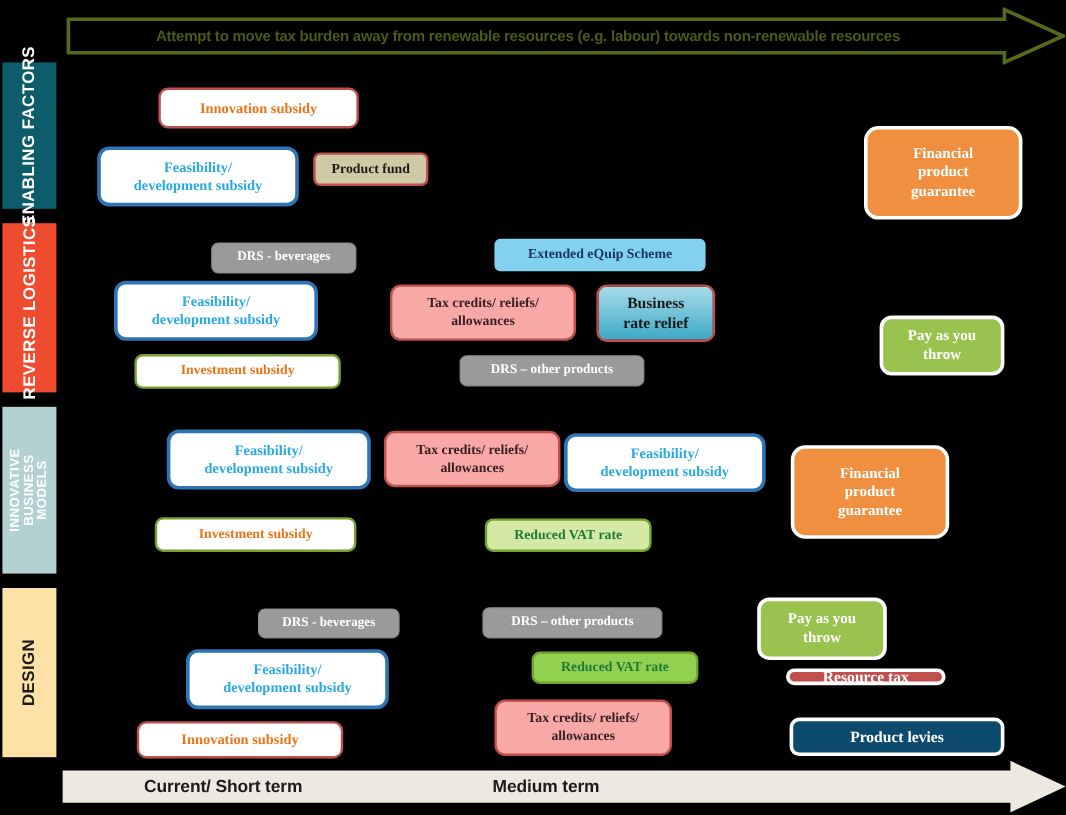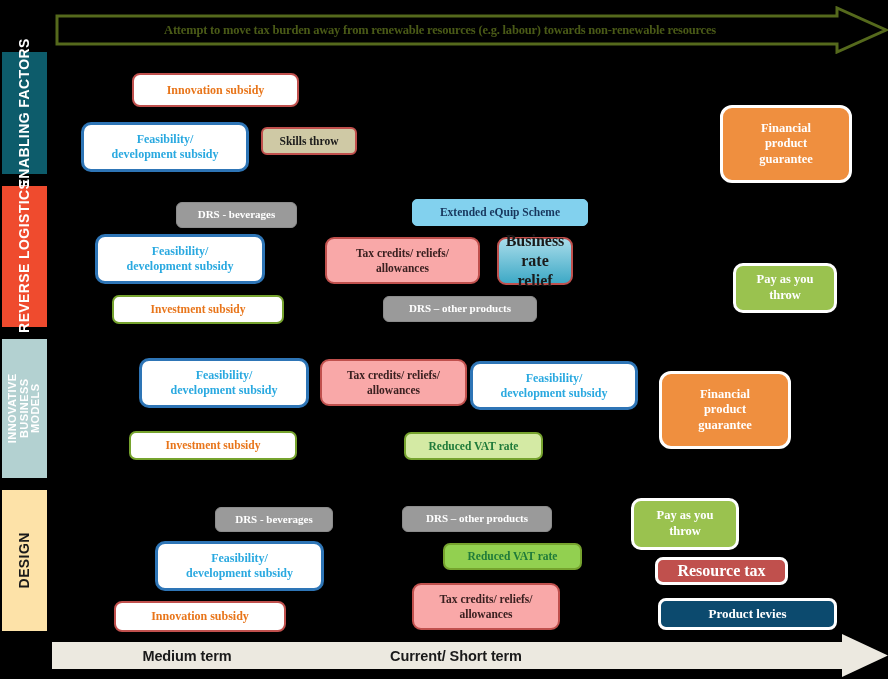--- a/index.html
+++ b/index.html
@@ -19,21 +19,20 @@
     overflow: hidden;
   }
 
   
   .header-arrow {
     position: absolute;
     left: 55px;
     top: 6px;
     width: 787px;
     height: 48px;
-    font-family: Liberation Serif, serif;
   }
   .header-arrow svg { display: block; }
   .header-arrow-label {
     position: absolute;
     left: 0;
     top: 0;
     width: 770px;
     height: 48px;
     display: flex;
     align-items: center;
@@ -136,50 +135,50 @@
         <div class="band-text" style="color: rgb(255, 255, 255); font-size: 11px; width: 133px; white-space: normal;">INNOVATIVE BUSINESS MODELS</div>
       </div>
       <div class="band" style="top: 490px; height: 141px; background: rgb(253, 226, 168);">
         <div class="band-text" style="color: rgb(26, 26, 26);">DESIGN</div>
       </div>
     </div>
 
   <div id="boxes-host">
       <div class="box" style="left: 132px; top: 73px; width: 167px; height: 34px; background: rgb(255, 255, 255); border: 2px solid rgb(192, 80, 77); border-radius: 8px; color: rgb(232, 117, 26); font-size: 12px;">Innovation subsidy</div>
       <div class="box" style="left: 81px; top: 122px; width: 168px; height: 50px; background: rgb(255, 255, 255); border: 3px solid rgb(46, 117, 182); border-radius: 10px; color: rgb(42, 169, 224); font-size: 12px;">Feasibility/<br>development subsidy</div>
-      <div class="box" style="left: 261px; top: 127px; width: 96px; height: 28px; background: rgb(207, 201, 165); border: 2px solid rgb(192, 80, 77); border-radius: 6px; color: rgb(26, 26, 26); font-size: 11.5px;">Skills throw</div>
+      <div class="box" style="left: 261px; top: 127px; width: 96px; height: 28px; background: rgb(207, 201, 165); border: 2px solid rgb(192, 80, 77); border-radius: 6px; color: rgb(26, 26, 26); font-size: 11.5px;">Product fund</div>
       <div class="box" style="left: 720px; top: 105px; width: 132px; height: 78px; background: rgb(239, 143, 63); border: 3px solid rgb(255, 255, 255); border-radius: 12px; color: rgb(255, 255, 255); font-size: 12.5px;">Financial<br>product<br>guarantee</div>
       <div class="box" style="left: 176px; top: 202px; width: 121px; height: 26px; background: rgb(154, 154, 154); border: 1px solid rgb(140, 140, 140); border-radius: 6px; color: rgb(255, 255, 255); font-size: 11px;">DRS - beverages</div>
       <div class="box" style="left: 412px; top: 199px; width: 176px; height: 27px; background: rgb(130, 209, 238); border: 1px solid rgb(130, 209, 238); border-radius: 5px; color: rgb(23, 54, 93); font-size: 11.5px;">Extended eQuip Scheme</div>
       <div class="box" style="left: 95px; top: 234px; width: 170px; height: 50px; background: rgb(255, 255, 255); border: 3px solid rgb(46, 117, 182); border-radius: 10px; color: rgb(42, 169, 224); font-size: 12px;">Feasibility/<br>development subsidy</div>
       <div class="box" style="left: 325px; top: 237px; width: 155px; height: 47px; background: rgb(249, 168, 168); border: 2px solid rgb(192, 80, 77); border-radius: 9px; color: rgb(58, 32, 32); font-size: 11.5px;">Tax credits/ reliefs/<br>allowances</div>
-      <div class="box" style="left: 497px; top: 237px; width: 76px; height: 48px; background: linear-gradient(rgb(168, 220, 234) 0%, rgb(62, 169, 198) 100%); border: 2px solid rgb(192, 80, 77); border-radius: 9px; color: rgb(26, 26, 26); font-size: 16px;">Business<br>rate relief</div>
+      <div class="box" style="left: 497px; top: 237px; width: 99px; height: 48px; background: linear-gradient(rgb(168, 220, 234) 0%, rgb(62, 169, 198) 100%); border: 2px solid rgb(192, 80, 77); border-radius: 9px; color: rgb(26, 26, 26); font-size: 13px;">Business<br>rate relief</div>
       <div class="box" style="left: 112px; top: 295px; width: 172px; height: 29px; background: rgb(255, 255, 255); border: 2px solid rgb(118, 163, 46); border-radius: 7px; color: rgb(232, 117, 26); font-size: 11.5px;">Investment subsidy</div>
       <div class="box" style="left: 383px; top: 296px; width: 154px; height: 26px; background: rgb(154, 154, 154); border: 1px solid rgb(140, 140, 140); border-radius: 6px; color: rgb(255, 255, 255); font-size: 11px;">DRS – other products</div>
       <div class="box" style="left: 733px; top: 263px; width: 104px; height: 50px; background: rgb(154, 194, 79); border: 3px solid rgb(255, 255, 255); border-radius: 10px; color: rgb(255, 255, 255); font-size: 12.5px;">Pay as you<br>throw</div>
       <div class="box" style="left: 139px; top: 358px; width: 170px; height: 50px; background: rgb(255, 255, 255); border: 3px solid rgb(46, 117, 182); border-radius: 10px; color: rgb(42, 169, 224); font-size: 12px;">Feasibility/<br>development subsidy</div>
       <div class="box" style="left: 320px; top: 359px; width: 147px; height: 47px; background: rgb(249, 168, 168); border: 2px solid rgb(192, 80, 77); border-radius: 9px; color: rgb(58, 32, 32); font-size: 11.5px;">Tax credits/ reliefs/<br>allowances</div>
       <div class="box" style="left: 470px; top: 361px; width: 168px; height: 49px; background: rgb(255, 255, 255); border: 3px solid rgb(46, 117, 182); border-radius: 10px; color: rgb(42, 169, 224); font-size: 12px;">Feasibility/<br>development subsidy</div>
       <div class="box" style="left: 129px; top: 431px; width: 168px; height: 29px; background: rgb(255, 255, 255); border: 2px solid rgb(118, 163, 46); border-radius: 7px; color: rgb(232, 117, 26); font-size: 11.5px;">Investment subsidy</div>
       <div class="box" style="left: 404px; top: 432px; width: 139px; height: 28px; background: rgb(212, 234, 164); border: 2px solid rgb(118, 163, 46); border-radius: 7px; color: rgb(31, 122, 58); font-size: 11.5px;">Reduced VAT rate</div>
       <div class="box" style="left: 659px; top: 371px; width: 132px; height: 78px; background: rgb(239, 143, 63); border: 3px solid rgb(255, 255, 255); border-radius: 12px; color: rgb(255, 255, 255); font-size: 12.5px;">Financial<br>product<br>guarantee</div>
       <div class="box" style="left: 215px; top: 507px; width: 118px; height: 25px; background: rgb(154, 154, 154); border: 1px solid rgb(140, 140, 140); border-radius: 6px; color: rgb(255, 255, 255); font-size: 11px;">DRS - beverages</div>
       <div class="box" style="left: 402px; top: 506px; width: 150px; height: 26px; background: rgb(154, 154, 154); border: 1px solid rgb(140, 140, 140); border-radius: 6px; color: rgb(255, 255, 255); font-size: 11px;">DRS – other products</div>
       <div class="box" style="left: 631px; top: 498px; width: 108px; height: 52px; background: rgb(154, 194, 79); border: 3px solid rgb(255, 255, 255); border-radius: 10px; color: rgb(255, 255, 255); font-size: 12.5px;">Pay as you<br>throw</div>
       <div class="box" style="left: 443px; top: 543px; width: 139px; height: 27px; background: rgb(146, 208, 80); border: 2px solid rgb(118, 163, 46); border-radius: 7px; color: rgb(31, 122, 58); font-size: 11.5px;">Reduced VAT rate</div>
-      <div class="box" style="left: 655px; top: 557px; width: 133px; height: 28px; background: rgb(192, 80, 77); border: 3px solid rgb(255, 255, 255); border-radius: 8px; color: rgb(255, 255, 255); font-size: 16px; text-align: center;">Resource tax</div>
+      <div class="box" style="left: 655px; top: 557px; width: 133px; height: 14px; background: rgb(192, 80, 77); border: 3px solid rgb(255, 255, 255); border-radius: 8px; color: rgb(255, 255, 255); font-size: 13px; text-align: center;">Resource tax</div>
       <div class="box" style="left: 155px; top: 541px; width: 169px; height: 50px; background: rgb(255, 255, 255); border: 3px solid rgb(46, 117, 182); border-radius: 10px; color: rgb(42, 169, 224); font-size: 12px;">Feasibility/<br>development subsidy</div>
       <div class="box" style="left: 412px; top: 583px; width: 148px; height: 47px; background: rgb(249, 168, 168); border: 2px solid rgb(192, 80, 77); border-radius: 9px; color: rgb(58, 32, 32); font-size: 11.5px;">Tax credits/ reliefs/<br>allowances</div>
       <div class="box" style="left: 114px; top: 601px; width: 172px; height: 31px; background: rgb(255, 255, 255); border: 2px solid rgb(192, 80, 77); border-radius: 8px; color: rgb(232, 117, 26); font-size: 12px;">Innovation subsidy</div>
       <div class="box" style="left: 658px; top: 598px; width: 179px; height: 32px; background: #0c4a6e; border: 3px solid rgb(255, 255, 255); border-radius: 8px; color: rgb(255, 255, 255); font-size: 13px;">Product levies</div>
     </div>
 
   <div class="timeline">
     <svg width="836" height="43" viewBox="0 0 836 43">
       <polygon id="tl-poly" points="0,8 790,8 790,0 836,21.5 790,43 790,35 0,35" fill="#ece9e0"></polygon>
     </svg>
     <div class="timeline-labels">
+      <div class="timeline-label tl-0">Current/ Short term</div>
       <div class="timeline-label tl-1">Medium term</div>
-      <div class="timeline-label tl-0">Current/ Short term</div>
     </div>
   </div>
 
 </div>
 
 </body></html>

